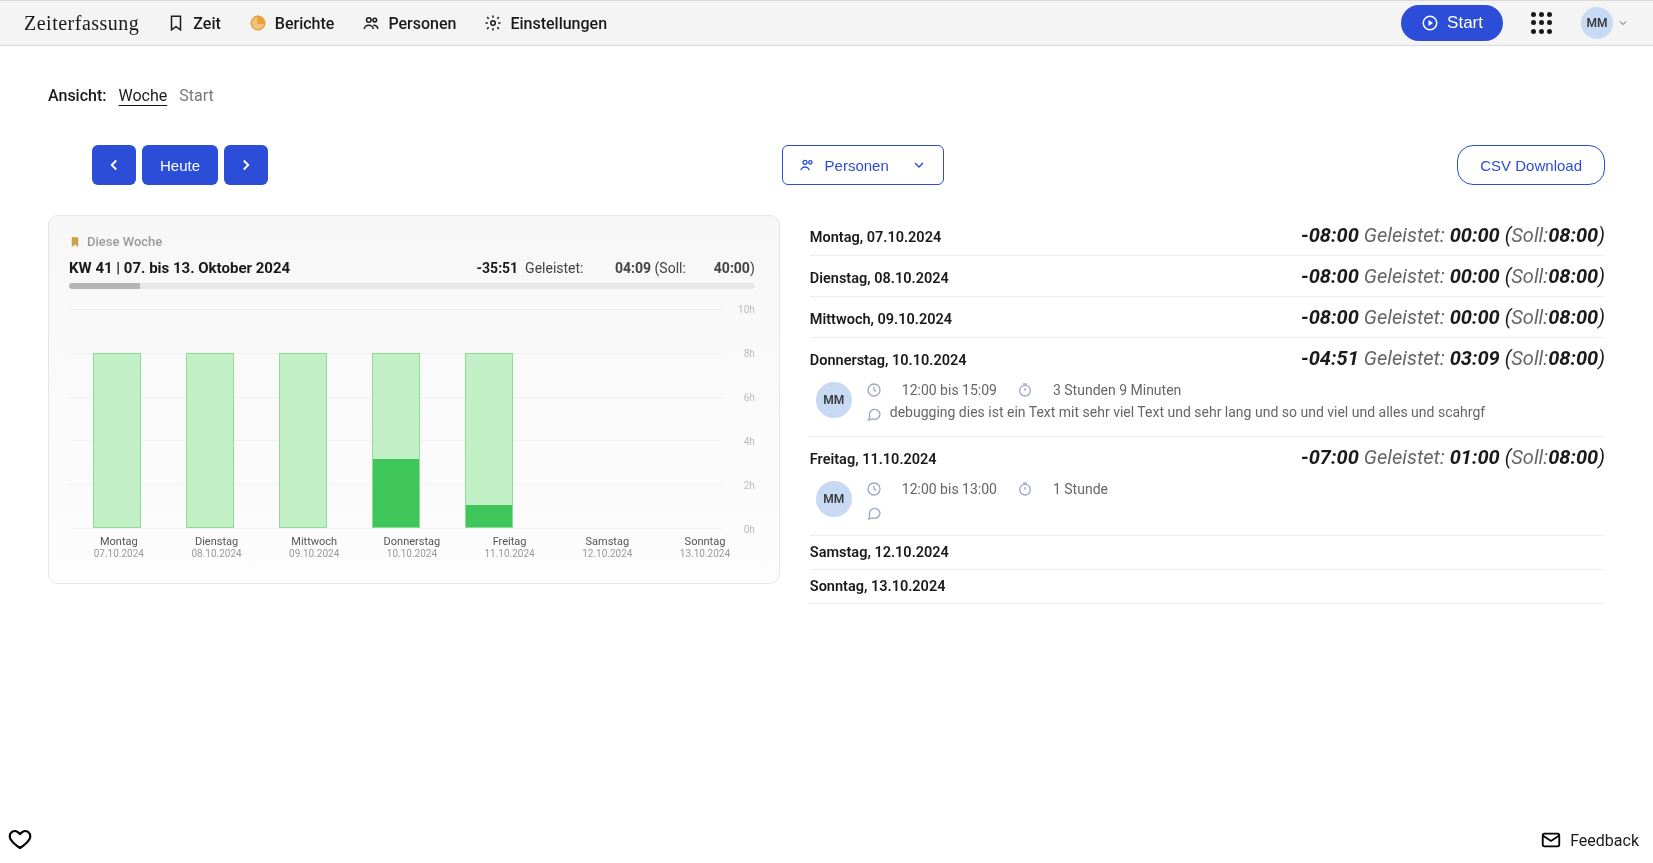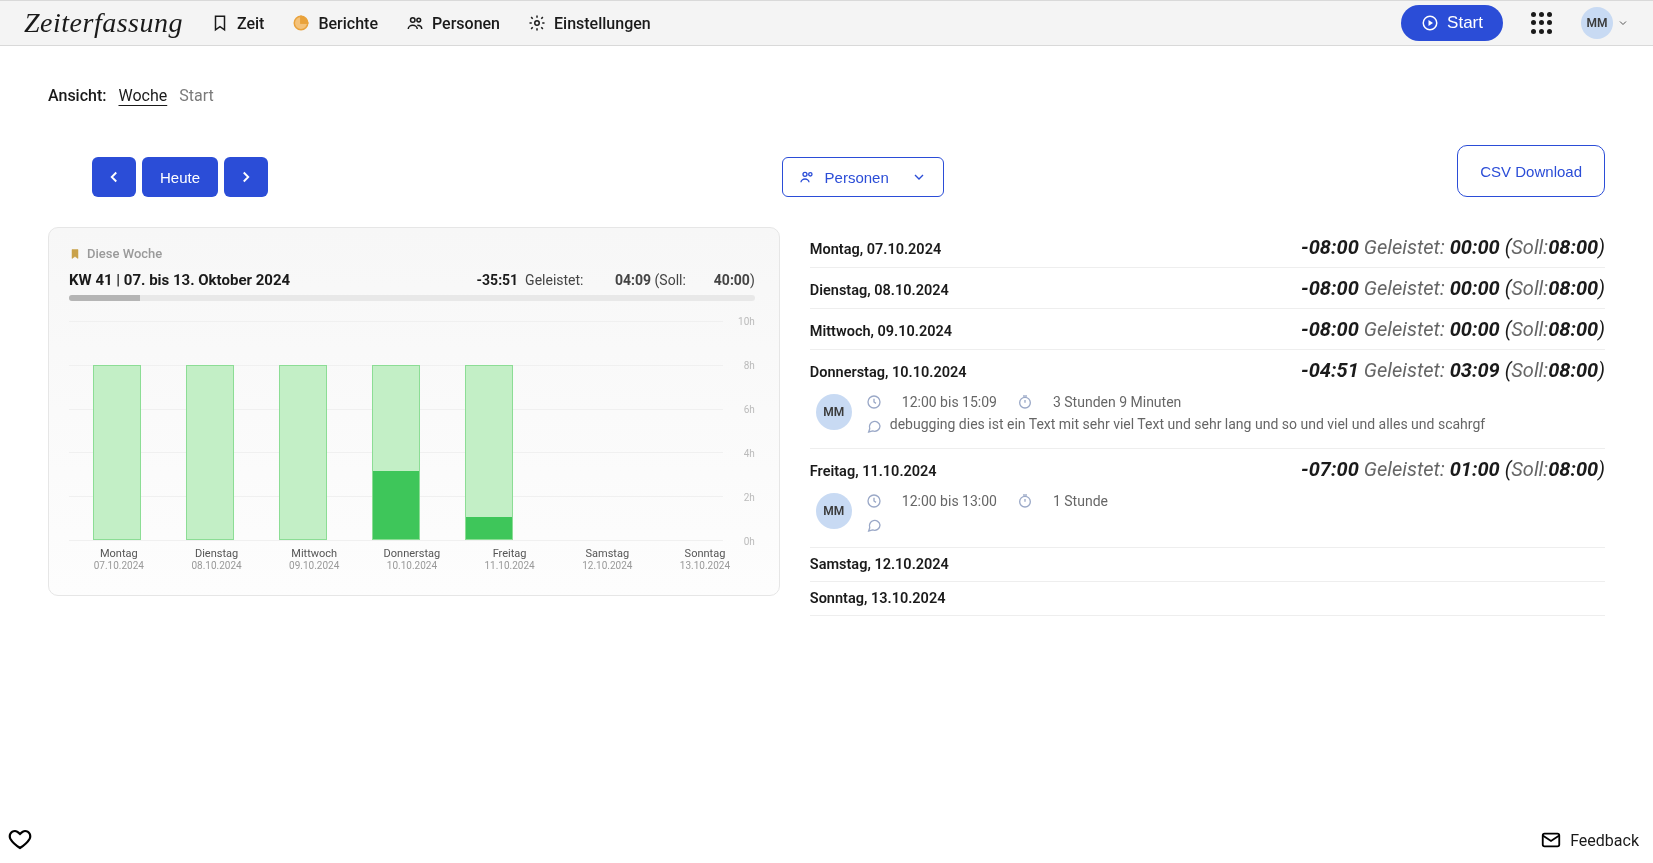--- a/index.html
+++ b/index.html
@@ -1,21 +1,21 @@
 <!DOCTYPE html>
 <html><head>
 <meta charset="utf-8">
 <style>
   * { box-sizing: border-box; margin: 0; padding: 0; }
   body { font-family: -apple-system, BlinkMacSystemFont, "Segoe UI", Roboto, sans-serif; color: #1a1a1a; background:#fff; font-size:14px; }
   svg { display:block; }
 
   
   .topbar { display:flex; align-items:center; height:46px; border-top:1px solid #d9d9d9; border-bottom:1px solid #d9d9d9; background:#f4f4f4; padding:0 24px; gap:28px; }
-  .brand { font-family: "Brush Script MT", cursive; font-size:28px; font-style:italic; letter-spacing:.5px; }
+  .brand { font-family: "Brush Script MT", cursive; font-size:20px; letter-spacing:.5px; }
   .nav-item { display:flex; align-items:center; gap:8px; font-size:16px; font-weight:500; cursor:pointer; color:#1a1a1a; }
   .nav-icon { width:18px; height:18px; stroke:#1a1a1a; stroke-width:2; fill:none; }
   .nav-icon.pie { stroke:#e9a23b; fill:#f4c27a; }
   .spacer { flex:1; }
   .start-btn { display:flex; align-items:center; gap:8px; background:#2b4dd7; color:#fff; border:none; border-radius:22px; padding:8px 20px; font-size:17px; font-weight:500; cursor:pointer; }
   .start-btn .play { width:18px; height:18px; stroke:#fff; fill:none; stroke-width:2; }
   .apps-btn { width:22px; height:22px; cursor:pointer; display:flex; flex-wrap:wrap; gap:3px; }
   .apps-btn span { width:5px; height:5px; border-radius:50%; background:#1a1a1a; }
   .avatar { width:32px; height:32px; border-radius:50%; background:#c8daf3; color:#3a3a3a; font-size:12px; font-weight:600; display:flex; align-items:center; justify-content:center; }
   .avatar-wrap { display:flex; align-items:center; gap:4px; cursor:pointer; }
@@ -29,21 +29,21 @@
   .view-switch a.active { text-decoration:underline; text-underline-offset:4px; }
   .view-switch a.inactive { color:#7a7a7a; }
 
   .toolbar-row { display:flex; align-items:flex-end; gap:20px; margin-bottom:30px;padding-left:44px; }
   .btn-group { display:flex; gap:6px; }
   .sq-btn { width:44px; height:40px; background:#2b4dd7; border:none; border-radius:6px; display:flex; align-items:center; justify-content:center; cursor:pointer; }
   .sq-btn svg { stroke:#fff; stroke-width:2.5; fill:none; width:18px; height:18px; }
   .today-btn { height:40px; padding:0 18px; background:#2b4dd7; color:#fff; border:none; border-radius:6px; font-size:15px; font-weight:500; cursor:pointer; }
   .personen-btn { height:40px; padding:0 16px; display:flex; align-items:center; gap:10px; border:1.5px solid #2b4dd7; color:#2b4dd7; background:#fff; border-radius:6px; font-size:15px; font-weight:500; cursor:pointer; }
   .personen-btn svg { stroke:#2b4dd7; fill:none; stroke-width:2; width:16px; height:16px; }
-  .csv-btn { height:52px; padding:0 22px; border:1.5px solid #2b4dd7; color:#2b4dd7; background:#fff; border-radius:10px; font-size:15px; font-weight:500; cursor:pointer; }
+  .csv-btn { height:40px; padding:0 22px; border:1.5px solid #2b4dd7; color:#2b4dd7; background:#fff; border-radius:16px; font-size:15px; font-weight:500; cursor:pointer; }
 
   .cols { display:flex; gap:30px; align-items:flex-start; }
   .left-col { flex: 0 0 47%; }
   .right-col { flex:1; }
 
   
   .card { border:1px solid #e6e6e6; border-radius:10px; padding:18px 24px 24px 20px; background:linear-gradient(#f7f7f7,#fdfdfd); }
   .card-tag { display:flex; align-items:center; gap:6px; color:#9a9a9a; font-size:13px; font-weight:500; margin-bottom:10px; }
   .card-tag svg { width:12px; height:12px; stroke:#c9a24a; fill:#c9a24a; }
   .card-head { display:flex; justify-content:space-between; align-items:baseline; font-size:14px; margin-bottom:6px; }

